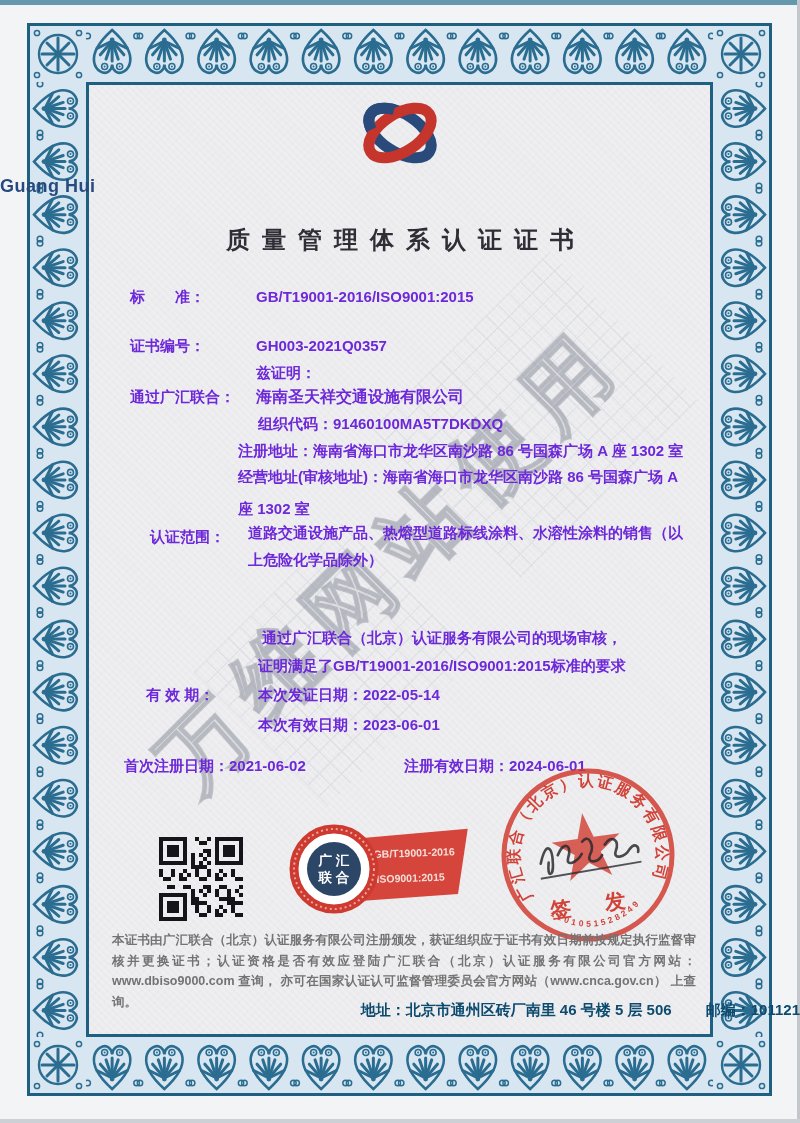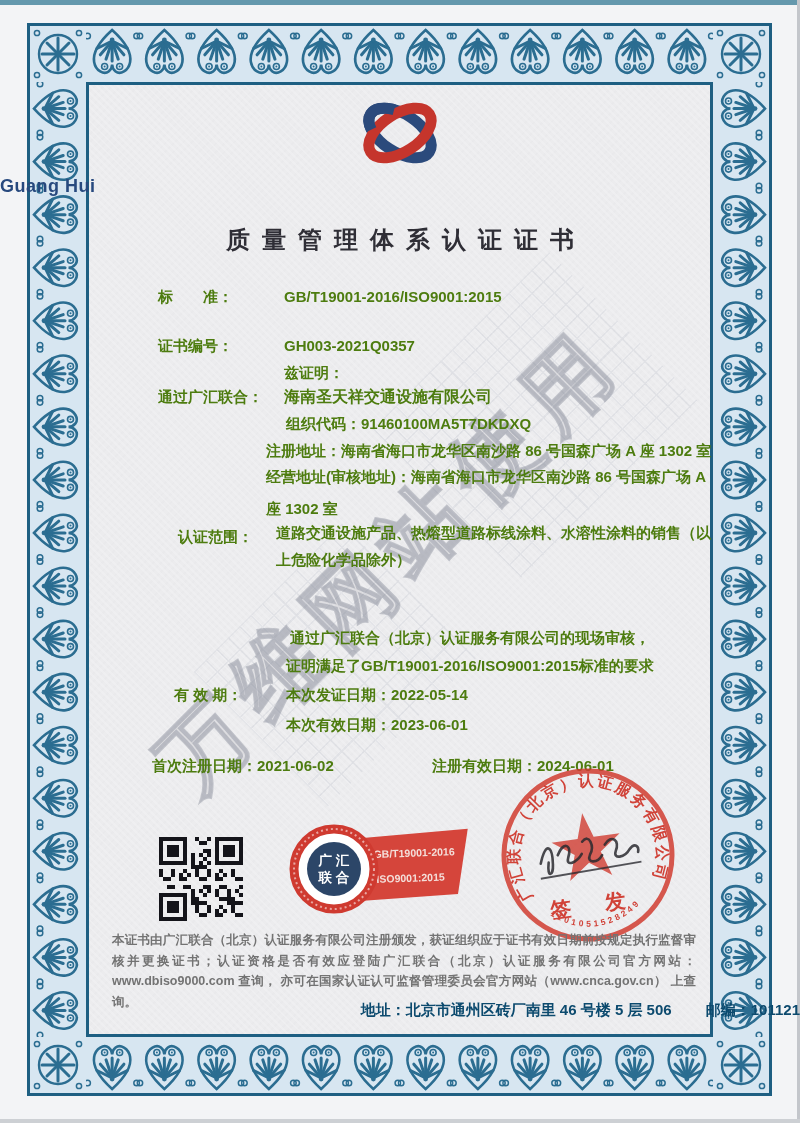--- a/index.html
+++ b/index.html
@@ -43,21 +43,21 @@
     -webkit-text-stroke:2px rgba(130,136,150,.42);
     z-index:2;
   }
 
   .content{position:absolute;inset:0;z-index:3;}
   .brand-text{position:absolute;left:0;right:0;top:176px;text-align:left;
     font-size:18px;font-weight:bold;color:#27497e;letter-spacing:.5px;}
   .cert-title{position:absolute;left:0;right:0;top:224px;text-align:center;
     font-size:24px;font-weight:bold;color:#2f2e36;letter-spacing:12px;text-indent:12px;}
 
-  .t{position:absolute;font-size:15px;font-weight:bold;color:#4d7c0f;white-space:nowrap;margin-left:28px;}
+  .t{position:absolute;font-size:15px;font-weight:bold;color:#6d28d9;white-space:nowrap;}
   .t.big{font-size:16px;}
   .notice{
     position:absolute;left:112px;top:930px;width:584px;
     font-size:12.5px;font-weight:bold;color:#737373;line-height:20.5px;
     text-align:justify;
   }
   .addr-line{position:absolute;left:0;right:0;top:1001px;text-align:right;
     font-size:15px;font-weight:bold;color:#0c4a6e;}
 
   .logo-svg{position:absolute;left:351px;top:91px;}

